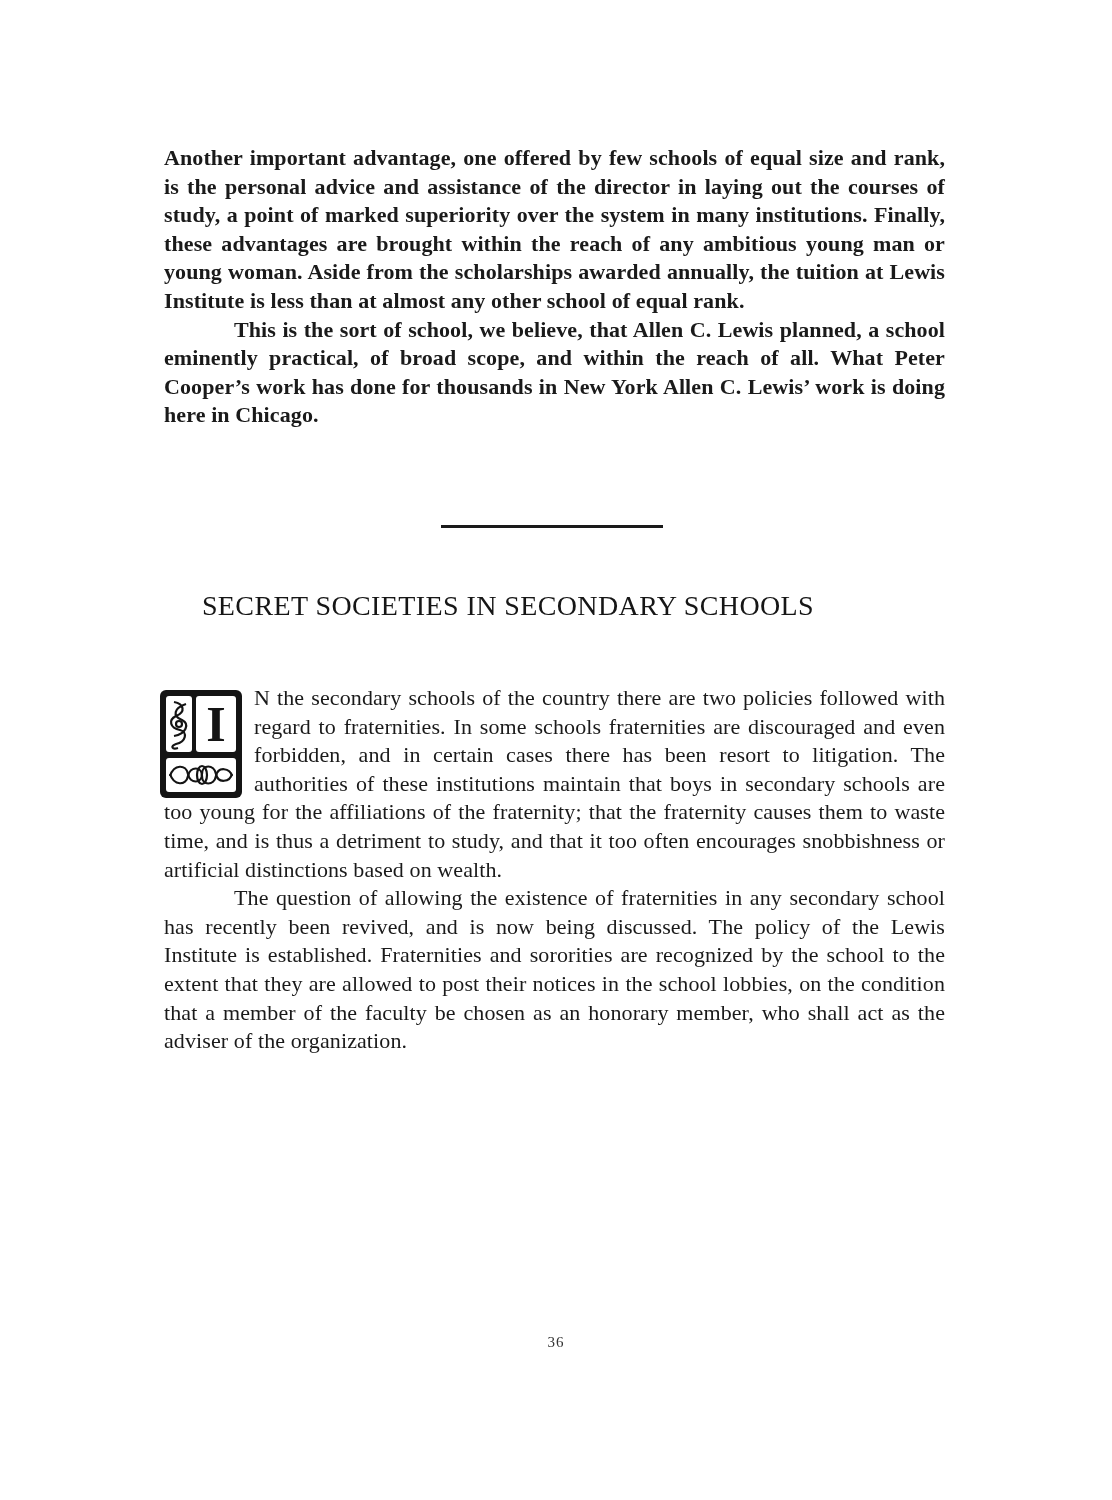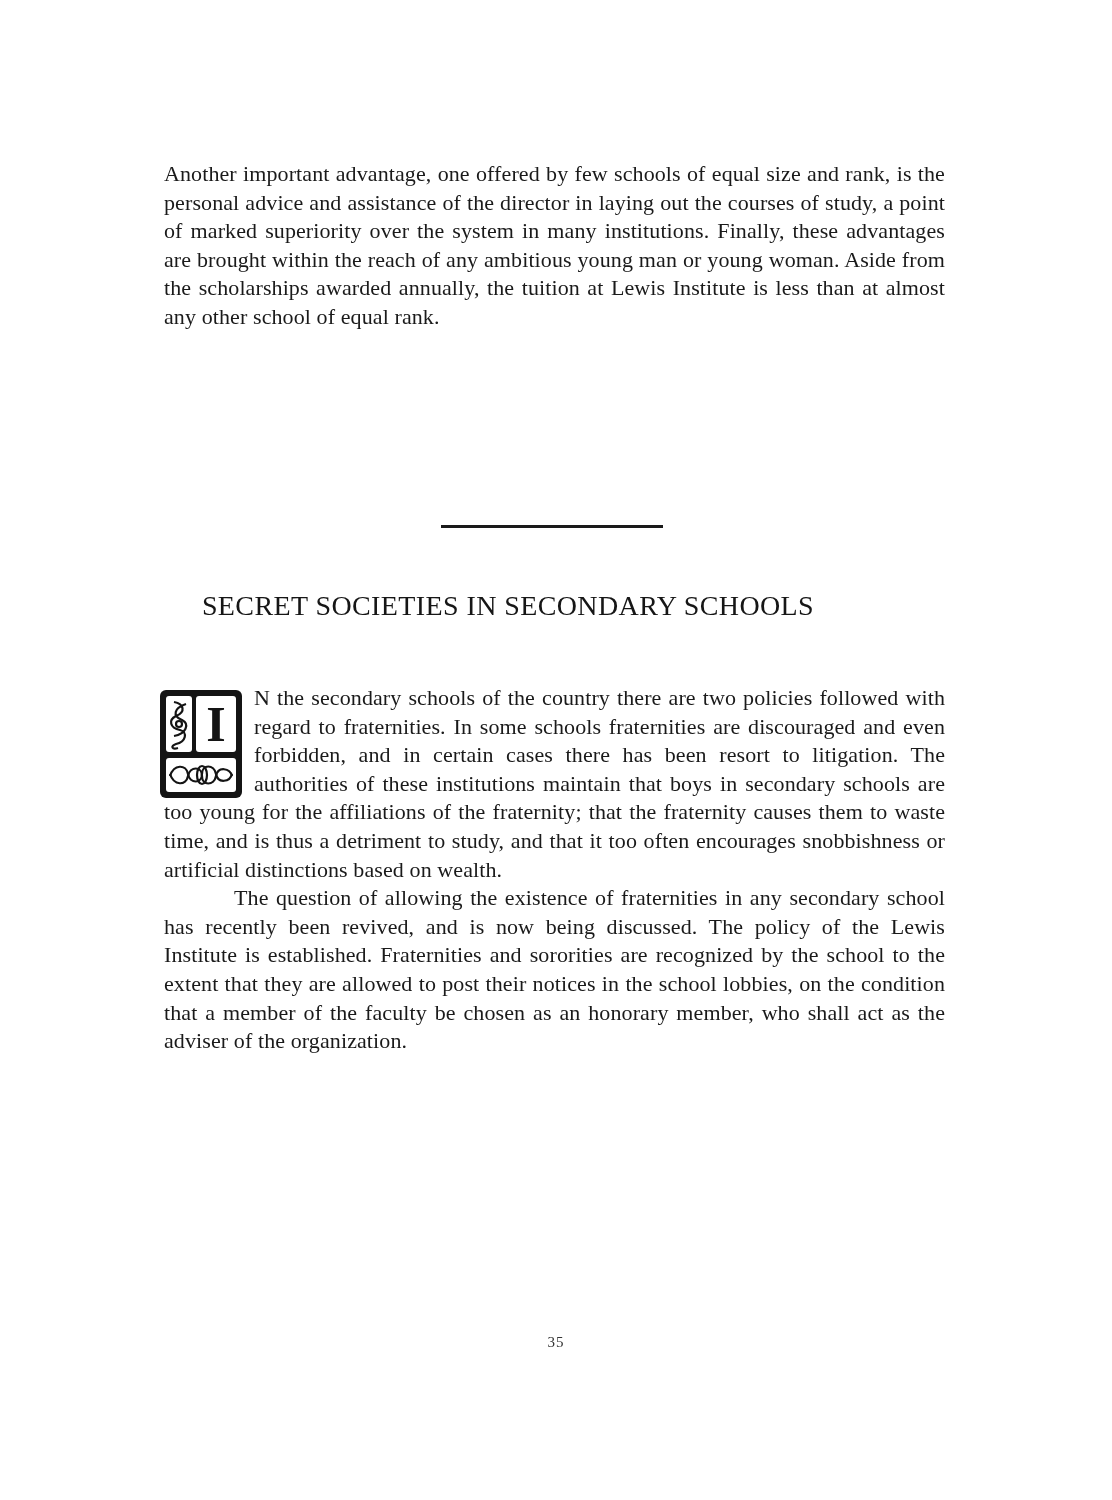--- a/index.html
+++ b/index.html
@@ -7,21 +7,21 @@
       width: 1112px; height: 1500px; position: relative; overflow: hidden;
       font-family: "Liberation Serif", "DejaVu Serif", serif;
       color: #1a1a1a;
     }
     .page { position: absolute; left: 164px; width: 781px; }
     .para {
       font-size: 22px; line-height: 28.6px; margin: 0;
       text-align: justify; letter-spacing: 0.1px;
     }
     .indent { text-indent: 70px; }
-    #top-text { top: 160px; }
+    #top-text { top: 144px; font-weight: bold; }
     .rule {
       position: absolute; left: 441px; top: 525px; width: 222px; height: 3px;
       background: #1a1a1a;
     }
     .heading {
       position: absolute; left: 0; width: 1016px; top: 590px;
       text-align: center; font-size: 28px; letter-spacing: 0.4px;
       font-weight: normal; margin: 0; color: #161616;
     }
     #body-text { top: 684px; }
@@ -50,20 +50,21 @@
       position: absolute; left: 0; width: 1112px; top: 1334px;
       text-align: center; font-size: 15px; color: #333;
       letter-spacing: 1px;
     }
   </style>
 </head>
 <body>
 
 <div class="page" id="top-text">
   <p class="para">Another important advantage, one offered by few schools of equal size and rank, is the personal advice and assistance of the director in laying out the courses of study, a point of marked superiority over the system in many institutions. Finally, these advantages are brought within the reach of any ambitious young man or young woman. Aside from the scholarships awarded annually, the tuition at Lewis Institute is less than at almost any other school of equal rank.</p>
+  <p class="para indent">This is the sort of school, we believe, that Allen C. Lewis planned, a school eminently practical, of broad scope, and within the reach of all. What Peter Cooper’s work has done for thousands in New York Allen C. Lewis’ work is doing here in Chicago.</p>
 </div>
 
 <div class="rule"></div>
 
 <h2 class="heading">SECRET SOCIETIES IN SECONDARY SCHOOLS</h2>
 
 <div class="page" id="body-text">
   <p class="para first-para">
     <span class="dropcap">
       <span class="panel-left"></span>
@@ -77,13 +78,13 @@
           <path d="M10 86 C14 74, 26 74, 28 84 C30 94, 42 94, 42 84 C42 74, 54 74, 56 84 C58 94, 70 92, 72 84"></path>
           <path d="M10 84 C14 96, 26 96, 28 86 C30 76, 42 76, 42 86 C42 96, 54 96, 56 86 C58 76, 70 78, 72 86"></path>
           <ellipse cx="42" cy="85" rx="5" ry="9"></ellipse>
         </g>
       </svg>
     </span><span>N the secondary schools of the country there are two policies followed with regard to fraternities. In some schools fraternities are discouraged and even forbidden, and in certain cases there has been resort to litigation. The authorities of these institutions maintain that boys in secondary schools are too young for the affiliations of the fraternity; that the fraternity causes them to waste time, and is thus a detriment to study, and that it too often encourages snobbishness or artificial distinctions based on wealth.</span>
   </p>
   <p class="para indent">The question of allowing the existence of fraternities in any secondary school has recently been revived, and is now being discussed. The policy of the Lewis Institute is established. Fraternities and sororities are recognized by the school to the extent that they are allowed to post their notices in the school lobbies, on the condition that a member of the faculty be chosen as an honorary member, who shall act as the adviser of the organization.</p>
 </div>
 
-<div class="page-number">35</div>
+<div class="page-number">36</div>
 
 </body></html>

